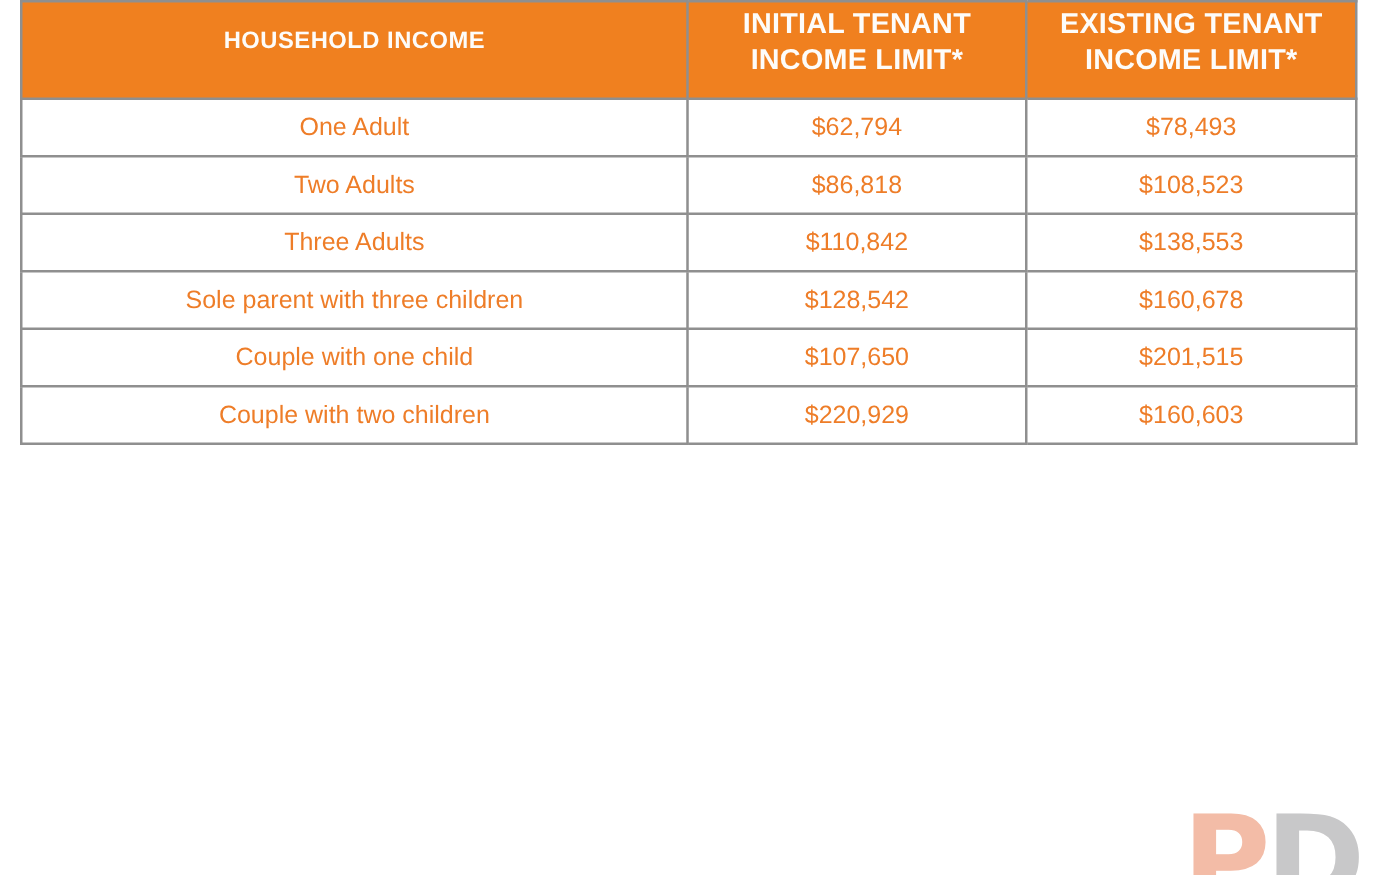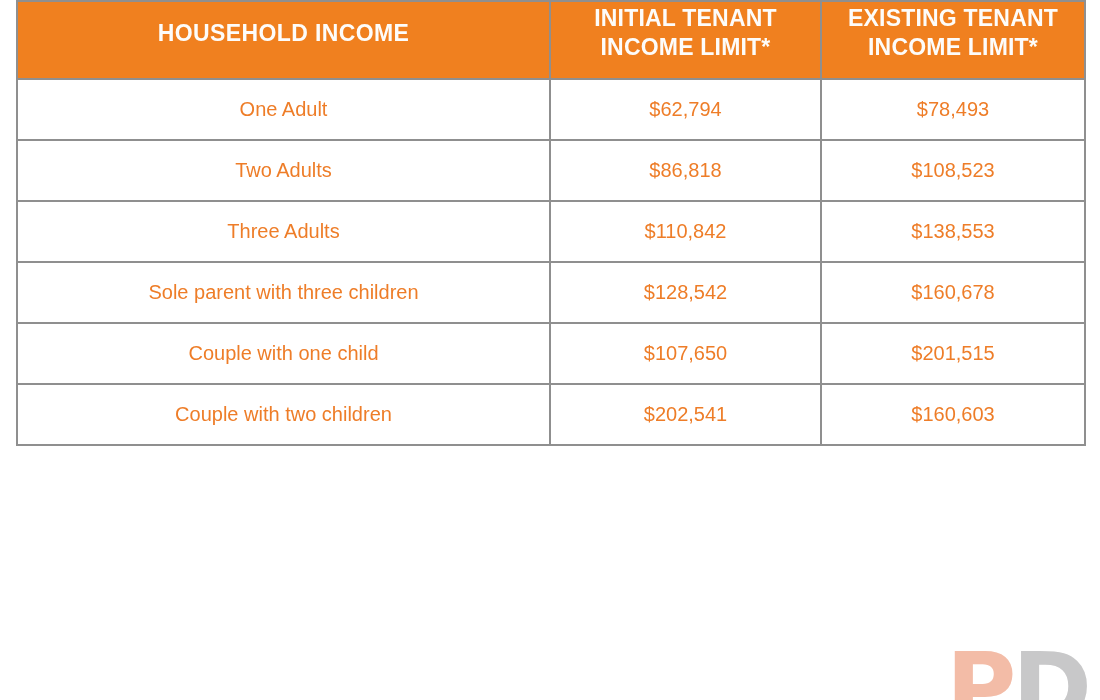--- a/index.html
+++ b/index.html
@@ -33,31 +33,31 @@
   }
 
   .income-table thead th {
     background: #f0801f;
     color: #fdfcfa;
     height: 78px;
     font-weight: 700;
     padding: 2px 24px 16px 24px;
   }
   .income-table th.main-header {
-    font-size: 23px;
+    font-size: 19px;
     letter-spacing: 0.4px;
   }
   .income-table th.sub-header {
     font-size: 23px;
     line-height: 29px;
     letter-spacing: 0.2px;
   }
 
   .income-table tbody td {
-    height: 61px;
+    height: 46px;
     background: transparent;
     color: #ee7d28;
     font-size: 20px;
   }
   .income-table tbody td span {
     position: relative;
     z-index: 3;
   }
 
   .watermark {
@@ -113,21 +113,21 @@
         <td><span>$128,542</span></td>
         <td><span>$160,678</span></td>
       </tr>
       <tr>
         <td><span>Couple with one child</span></td>
         <td><span>$107,650</span></td>
         <td><span>$201,515</span></td>
       </tr>
       <tr>
         <td><span>Couple with two children</span></td>
-        <td><span>$202,541</span></td>
+        <td><span>$220,929</span></td>
         <td><span>$160,603</span></td>
       </tr>
     </tbody>
   </table>
 
   <div class="watermark" aria-hidden="true"><span class="wm-p">P</span><span class="wm-d">D</span></div>
 
 </div>
 
 </body></html>

